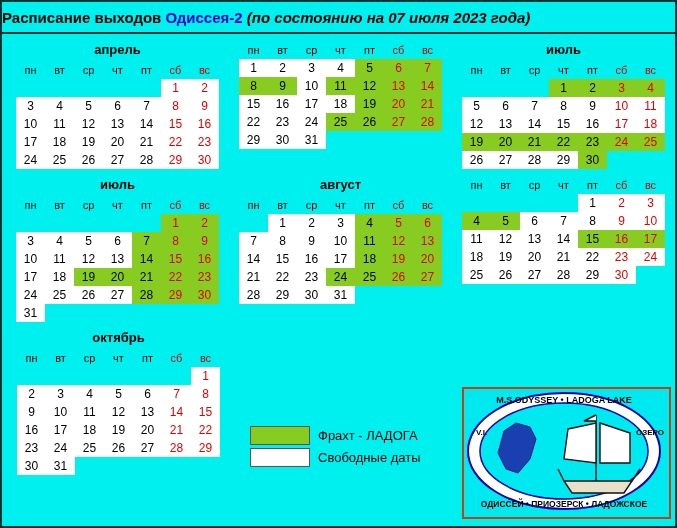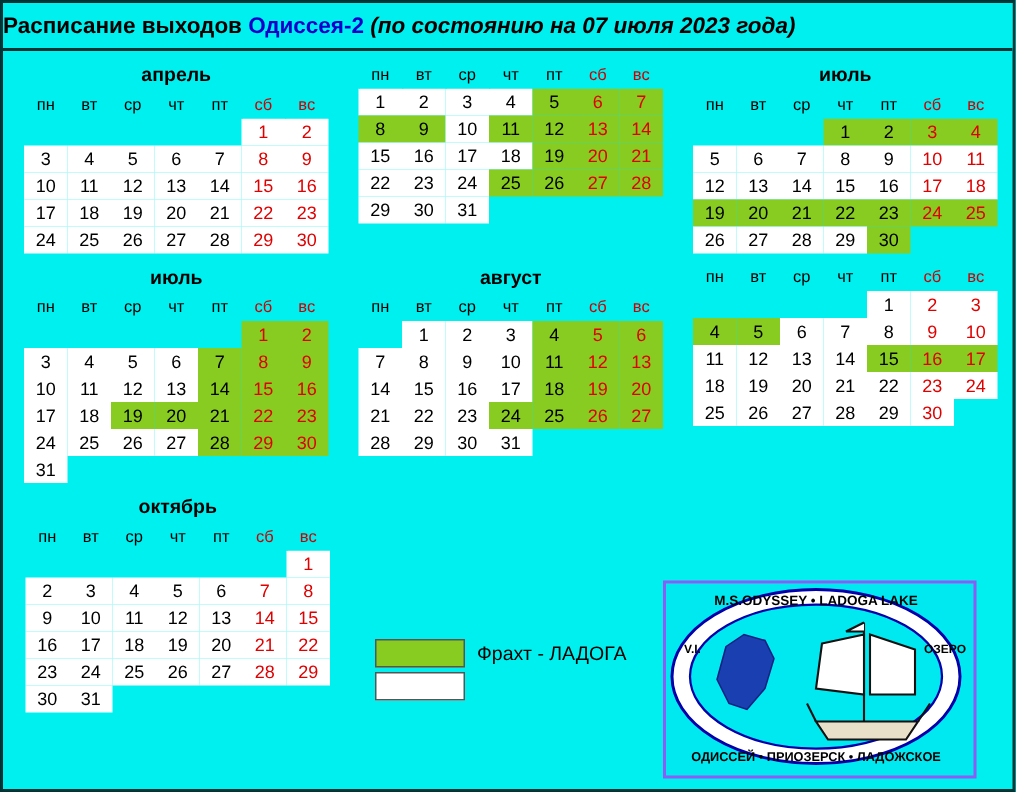--- a/index.html
+++ b/index.html
@@ -85,23 +85,23 @@
   }
   .swatch{
     width:58px;height:17px;
     border:1px solid #555;
     margin-right:8px;
   }
   .sw-green{background:#88cc22;}
   .sw-white{background:#ffffff;}
   .logo{
     position:absolute;
-    right:24px;top:385px;
+    right:4px;top:385px;
     width:205px;height:128px;
-    border:2px solid #8b5cf6;
+    border:2px solid #c2410c;
     background:#00e8f0;
     overflow:hidden;
   }
   .logo svg{display:block;}
 </style>
 </head>
 <body>
 
 <div class="page">
 
@@ -577,20 +577,21 @@
       </div>
   </div>
 
   <div class="legend">
     <div class="legend-row">
       <div class="swatch sw-green"></div>
       <div>Фрахт - ЛАДОГА</div>
     </div>
     <div class="legend-row">
       <div class="swatch sw-white"></div>
+      <div>Свободные даты</div>
     </div>
   </div>
 
   <div class="logo">
     <svg width="201" height="124" viewBox="0 0 201 124">
       <rect x="0" y="0" width="201" height="124" fill="#00e8f0"></rect>
       <ellipse cx="100" cy="62" rx="96" ry="58" fill="#ffffff" stroke="#0000aa" stroke-width="2"></ellipse>
       <ellipse cx="100" cy="62" rx="84" ry="48" fill="#00e8f0" stroke="#0000aa" stroke-width="1.5"></ellipse>
       <path d="M40 42 L52 34 L66 38 L72 50 L66 70 L54 84 L42 80 L34 64 Z" fill="#1a3fb0" stroke="#102080" stroke-width="1"></path>
       <g stroke="#111" stroke-width="1.4" fill="none">

